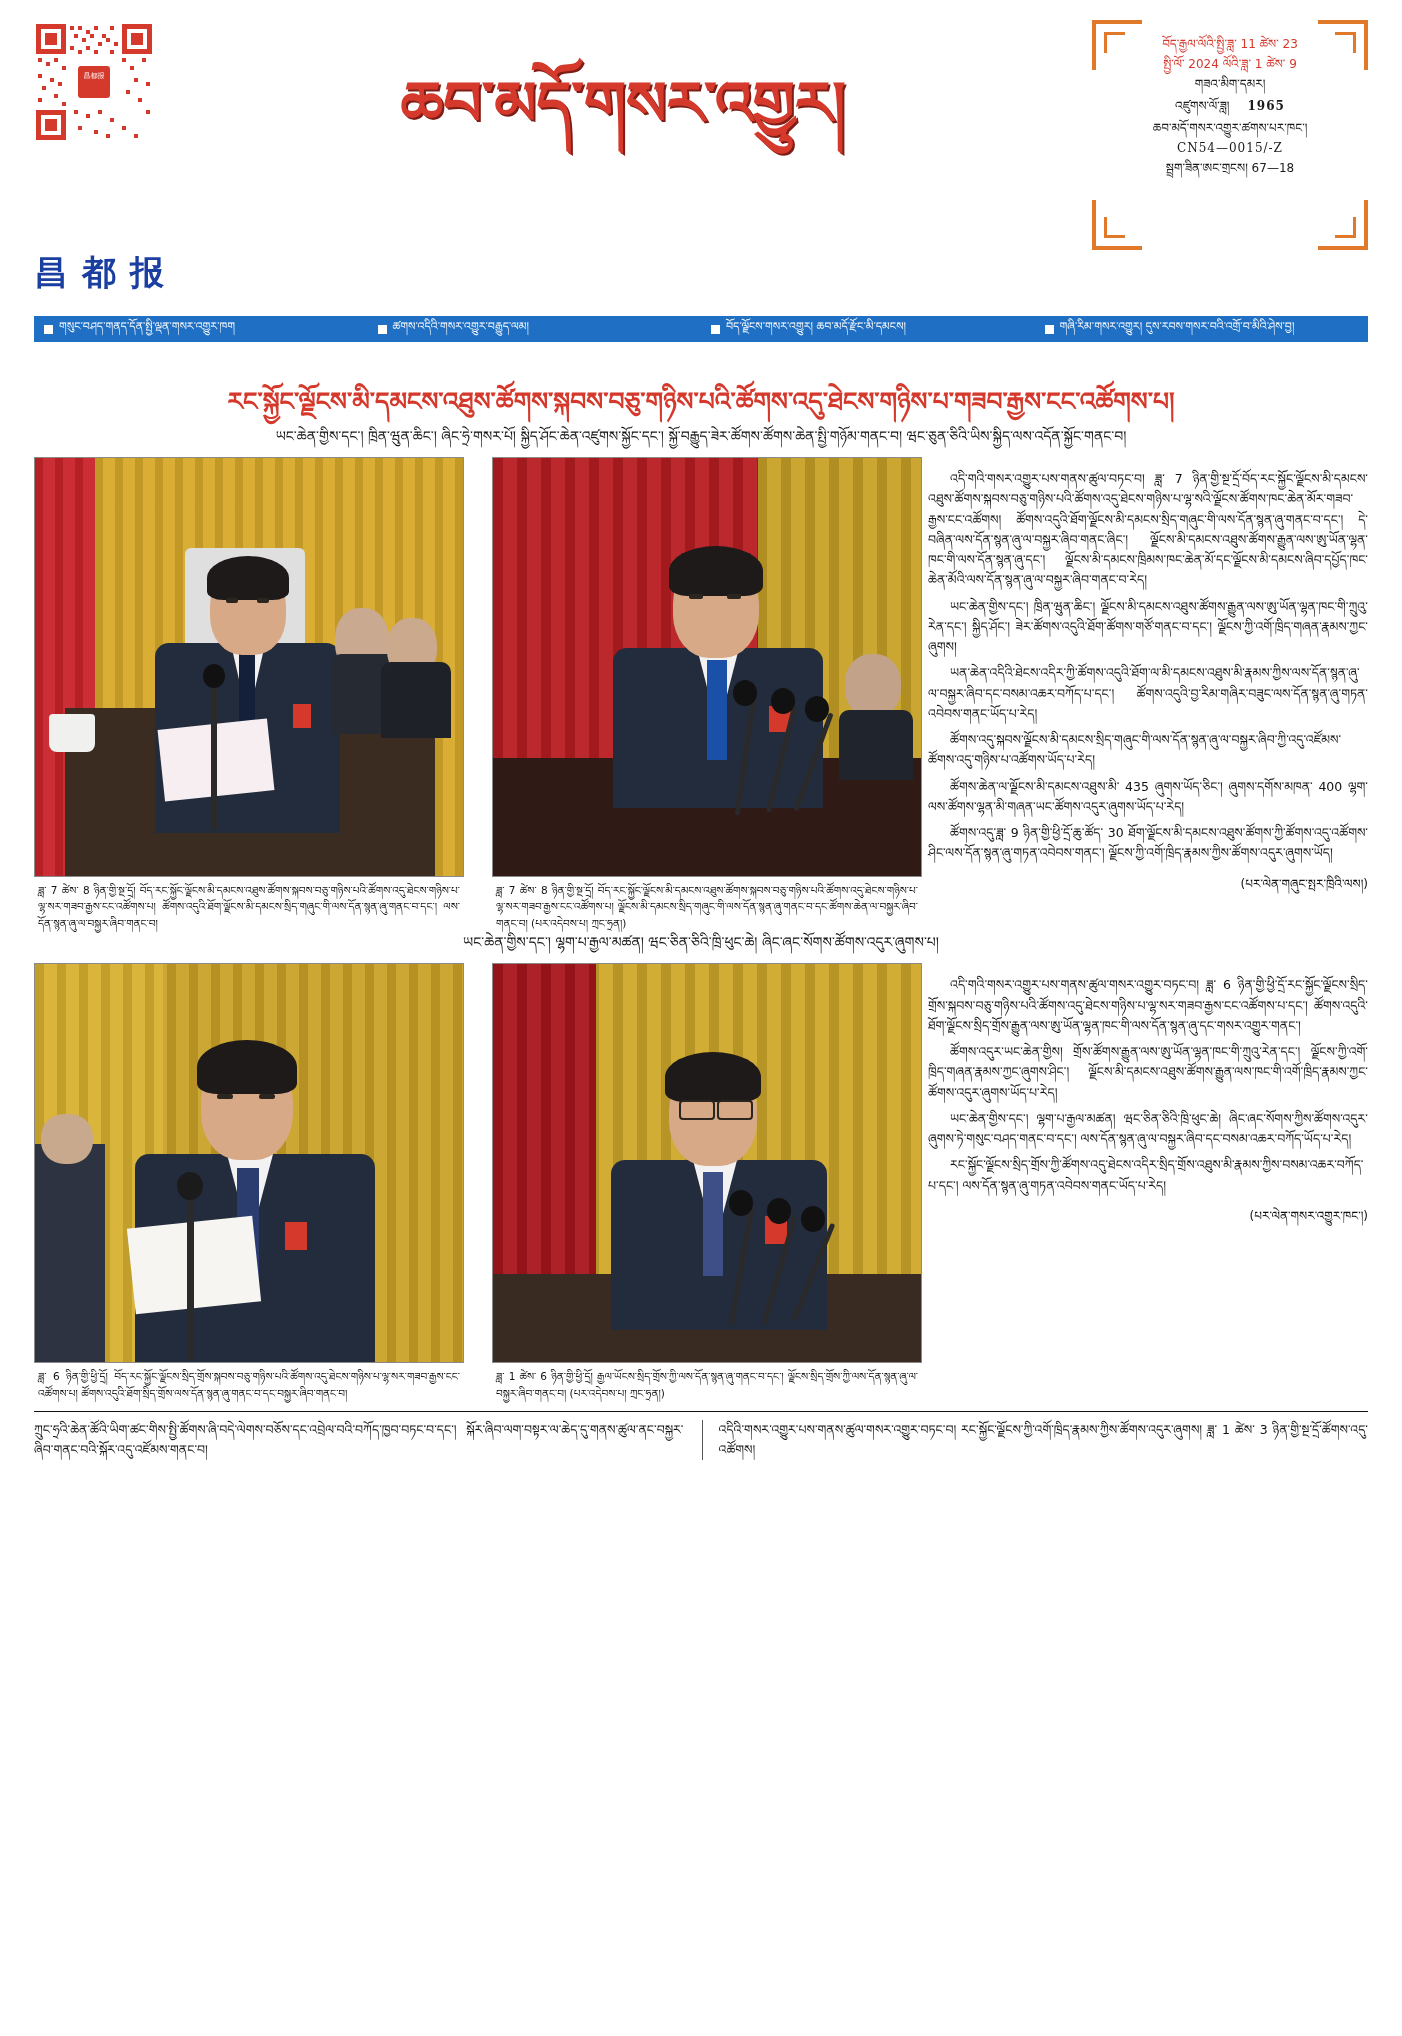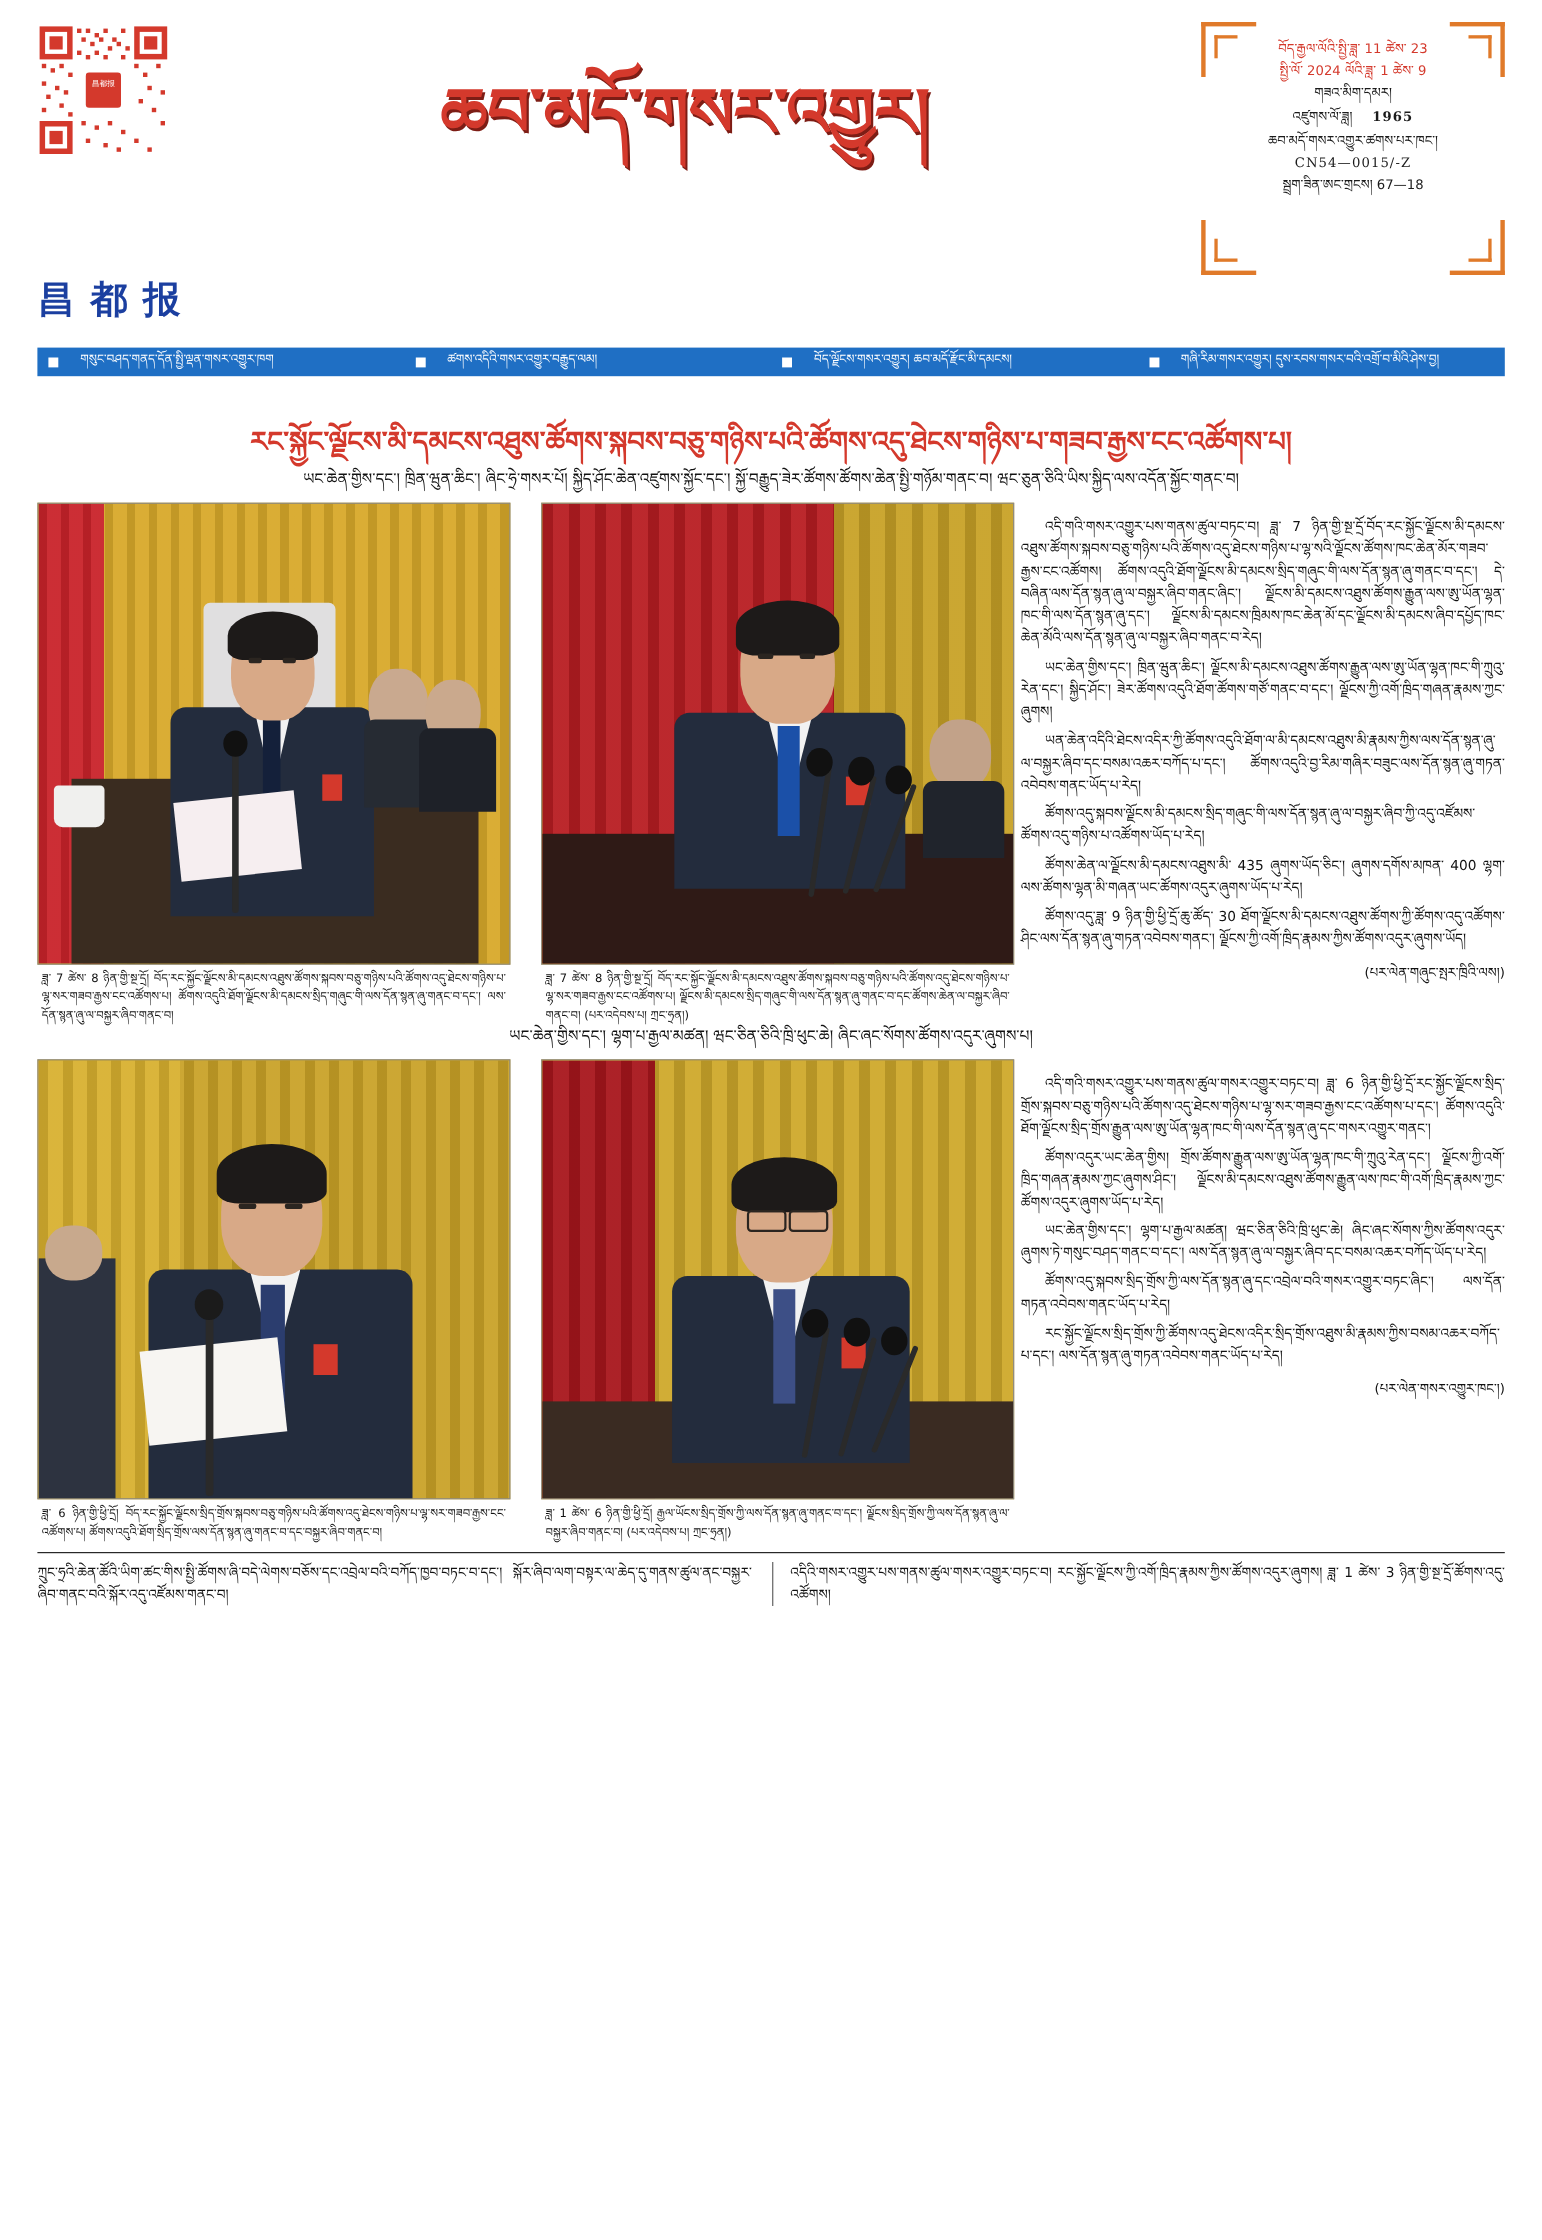--- a/index.html
+++ b/index.html
@@ -35,21 +35,21 @@
   .info-box .c3:after{left:8px;bottom:8px;border-right:none;border-top:none;}
   .info-box .c4:after{right:8px;bottom:8px;border-left:none;border-top:none;}
   .info-inner{padding:14px 18px;text-align:center;}
   .info-inner .l{font-size:12px;line-height:20px;color:#1b1b1b;}
   .info-inner .red{color:#d4392c;}
   .info-inner .big{font-size:19px;font-weight:bold;letter-spacing:1px;margin:2px 0;}
   .info-inner .lat{font-family:"DejaVu Serif","Liberation Serif",serif;font-size:12px;letter-spacing:1px;}
 
   
   .navbar{background:#1f6fc4;height:26px;display:flex;align-items:center;margin-top:2px;}
-  .navbar .item{flex:1;display:flex;align-items:center;gap:20px;color:#fff;font-size:11px;padding-left:10px;white-space:nowrap;overflow:hidden;}
+  .navbar .item{flex:1;display:flex;align-items:center;gap:6px;color:#fff;font-size:11px;padding-left:10px;white-space:nowrap;overflow:hidden;}
   .navbar .sq{width:9px;height:9px;background:#fff;flex:0 0 auto;}
 
   
   .headline{color:#d4392c;font-weight:bold;text-align:center;line-height:1.35;margin:14px 0 6px 0;}
   .h1{font-size:25px;margin-top:43px;}
   .h2{font-size:23px;}
   .subline{text-align:center;font-size:14px;line-height:1.6;margin-bottom:10px;}
 
   .cols{display:flex;gap:14px;}
   .left-col{width:880px;flex:0 0 auto;}
@@ -320,21 +320,20 @@
             <div class="cap">ཟླ་ 1 ཚེས་ 6 ཉིན་གྱི་ཕྱི་དྲོ། རྒྱལ་ཡོངས་སྲིད་གྲོས་ཀྱི་ལས་དོན་སྙན་ཞུ་གནང་བ་དང་། ལྗོངས་སྲིད་གྲོས་ཀྱི་ལས་དོན་སྙན་ཞུ་ལ་བསྐྱར་ཞིབ་གནང་བ། (པར་འདེབས་པ། ཀྲང་ཧྲན།)</div>
           </div>
         </div>
       </div>
 
       <div class="right-col">
         <div class="body-text">
           <p>འདི་གའི་གསར་འགྱུར་པས་གནས་ཚུལ་གསར་འགྱུར་བཏང་བ། ཟླ་ 6 ཉིན་གྱི་ཕྱི་དྲོ་རང་སྐྱོང་ལྗོངས་སྲིད་གྲོས་སྐབས་བཅུ་གཉིས་པའི་ཚོགས་འདུ་ཐེངས་གཉིས་པ་ལྷ་སར་གཟབ་རྒྱས་ངང་འཚོགས་པ་དང་། ཚོགས་འདུའི་ཐོག་ལྗོངས་སྲིད་གྲོས་རྒྱུན་ལས་ཨུ་ཡོན་ལྷན་ཁང་གི་ལས་དོན་སྙན་ཞུ་དང་གསར་འགྱུར་གནང་།</p>
           <p>ཚོགས་འདུར་ཡང་ཆེན་གྱིས། གྲོས་ཚོགས་རྒྱུན་ལས་ཨུ་ཡོན་ལྷན་ཁང་གི་ཀྲུའུ་རེན་དང་། ལྗོངས་ཀྱི་འགོ་ཁྲིད་གཞན་རྣམས་ཀྱང་ཞུགས་ཤིང་། ལྗོངས་མི་དམངས་འཐུས་ཚོགས་རྒྱུན་ལས་ཁང་གི་འགོ་ཁྲིད་རྣམས་ཀྱང་ཚོགས་འདུར་ཞུགས་ཡོད་པ་རེད།</p>
           <p>ཡང་ཆེན་གྱིས་དང་། ལྷག་པ་རྒྱལ་མཚན། ཝང་ཅིན་ཅིའི་ཁྲི་ཕུང་ཆེ། ཞིང་ཞང་སོགས་ཀྱིས་ཚོགས་འདུར་ཞུགས་ཏེ་གསུང་བཤད་གནང་བ་དང་། ལས་དོན་སྙན་ཞུ་ལ་བསྐྱར་ཞིབ་དང་བསམ་འཆར་བཀོད་ཡོད་པ་རེད།</p>
-          <p>ཚོགས་འདུ་སྐབས་སྲིད་གྲོས་ཀྱི་ལས་དོན་སྙན་ཞུ་དང་འབྲེལ་བའི་གསར་འགྱུར་བཏང་ཞིང་། ལས་དོན་གཏན་འབེབས་གནང་ཡོད་པ་རེད།</p>
           <p>རང་སྐྱོང་ལྗོངས་སྲིད་གྲོས་ཀྱི་ཚོགས་འདུ་ཐེངས་འདིར་སྲིད་གྲོས་འཐུས་མི་རྣམས་ཀྱིས་བསམ་འཆར་བཀོད་པ་དང་། ལས་དོན་སྙན་ཞུ་གཏན་འབེབས་གནང་ཡོད་པ་རེད།</p>
         </div>
         <div class="sign">(པར་ལེན་གསར་འགྱུར་ཁང་།)</div>
       </div>
     </div>
   </div>
 
   <div class="bottom">
     <div class="bcol">ཀྲུང་ཧྲའི་ཆེན་ཚོའི་ཡིག་ཚང་གིས་སྤྱི་ཚོགས་ཞི་བདེ་ལེགས་བཅོས་དང་འབྲེལ་བའི་བཀོད་ཁྱབ་བཏང་བ་དང་། སྐོར་ཞིབ་ལག་བསྟར་ལ་ཆེད་དུ་གནས་ཚུལ་ནང་བསྐྱར་ཞིབ་གནང་བའི་སྐོར་འདུ་འཛོམས་གནང་བ།</div>
     <div class="bcol sep">འདིའི་གསར་འགྱུར་པས་གནས་ཚུལ་གསར་འགྱུར་བཏང་བ། རང་སྐྱོང་ལྗོངས་ཀྱི་འགོ་ཁྲིད་རྣམས་ཀྱིས་ཚོགས་འདུར་ཞུགས། ཟླ་ 1 ཚེས་ 3 ཉིན་གྱི་སྔ་དྲོ་ཚོགས་འདུ་འཚོགས།</div>

